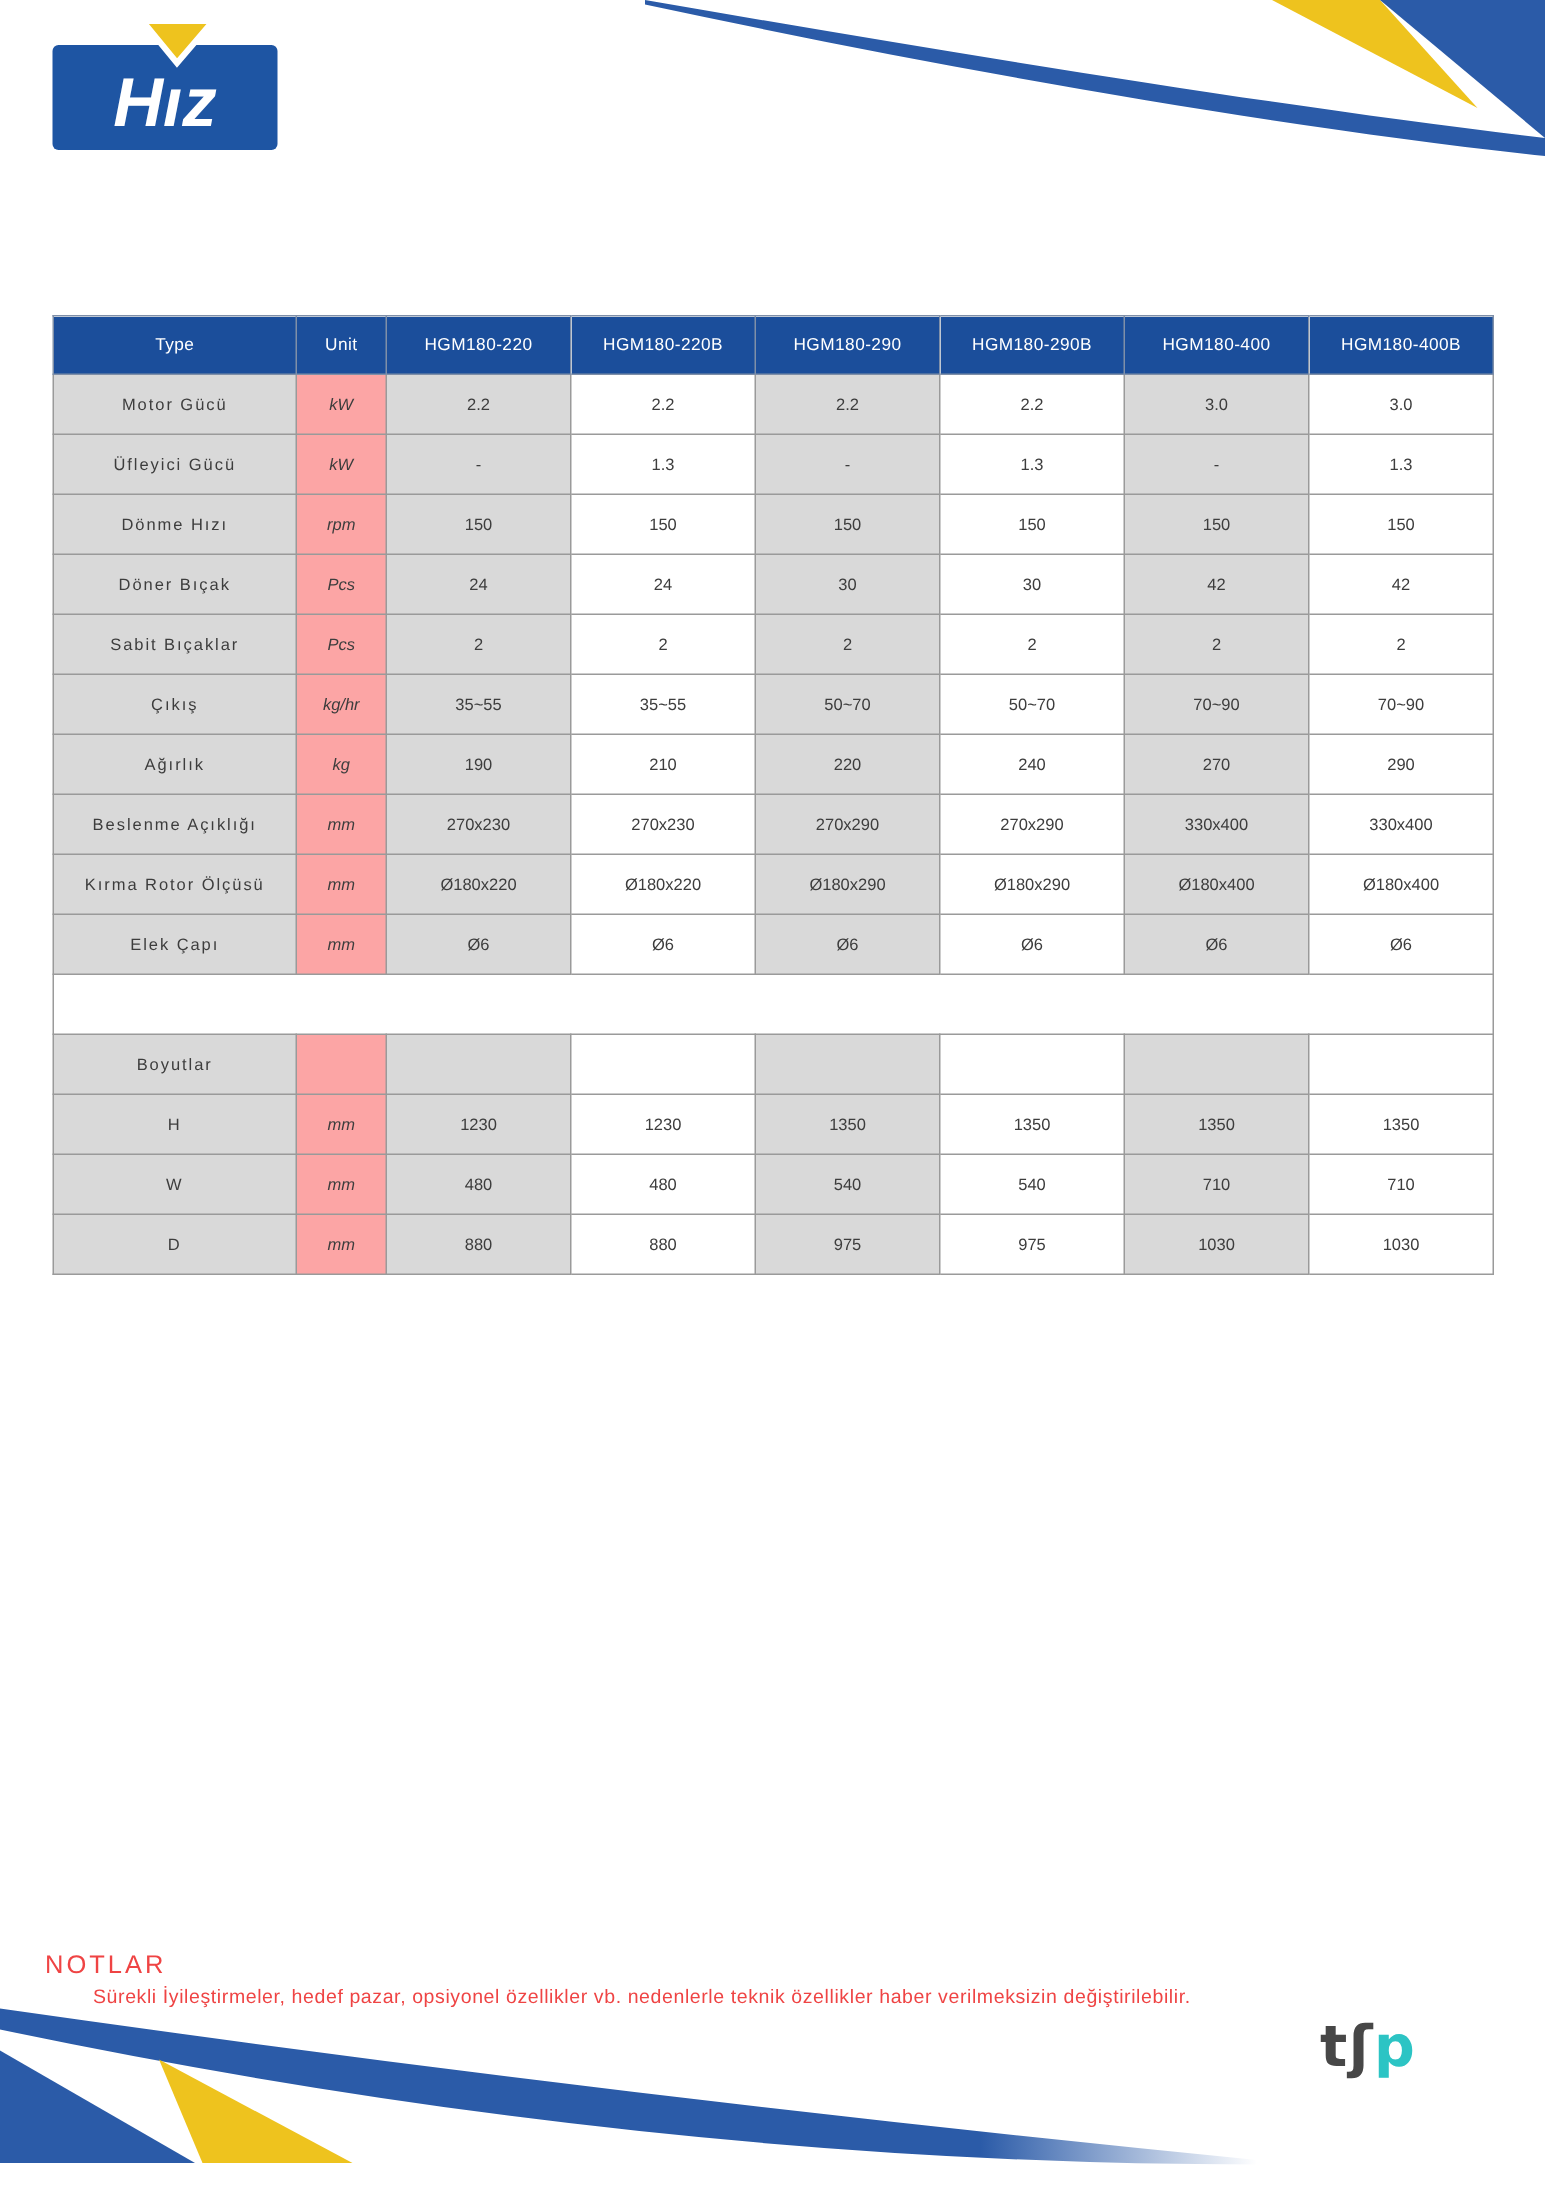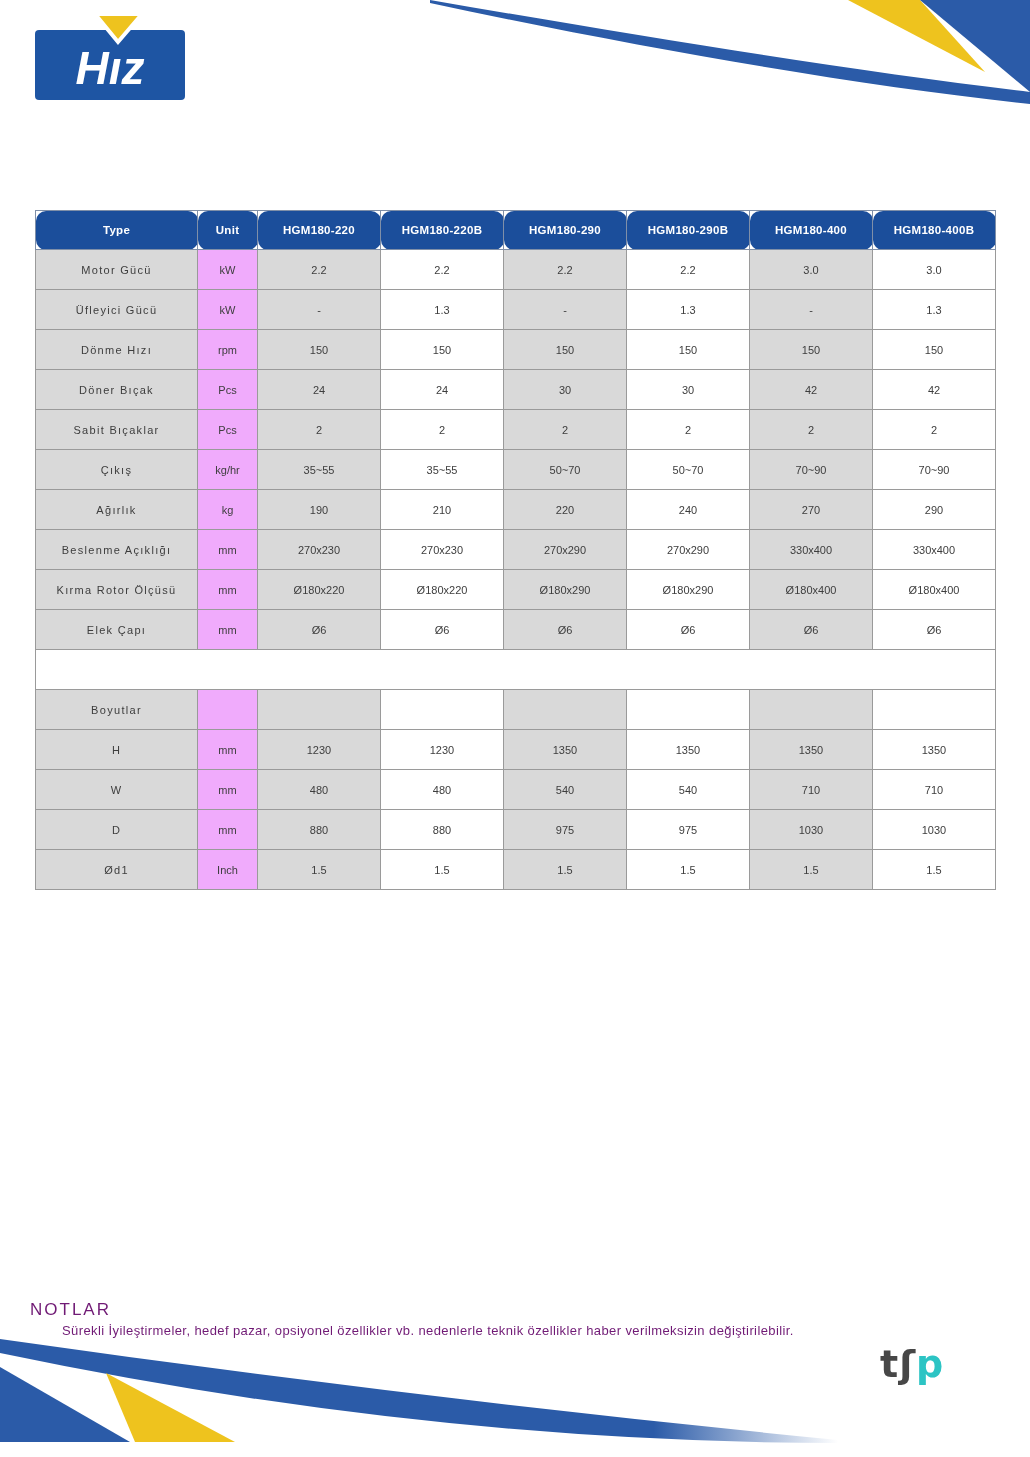--- a/index.html
+++ b/index.html
@@ -19,30 +19,30 @@
   table.spec{
     position:absolute;left:35px;top:210px;width:960px;
     border-collapse:collapse;table-layout:fixed;
   }
   table.spec td, table.spec th{
     border:1px solid #9a9a9a;
     font-size:11px;color:#3d3d3d;text-align:center;vertical-align:middle;
     padding:0;height:39px;overflow:hidden;white-space:nowrap;
   }
   table.spec thead th{
-    background:var(--header-blue,#1b4e9b);color:#fff;font-weight:bold;
-    font-size:11.5px;height:38px;letter-spacing:.3px;border-color:#7f8fa8;border-radius:10px;
+    background:var(--header-blue,#1b4e9b);color:#fff;font-weight:normal;
+    font-size:11.5px;height:38px;letter-spacing:.3px;border-color:#7f8fa8;
   }
   td.lbl{background:var(--cell-gray,#d9d9d9);letter-spacing:1.3px;}
-  td.unit{background:#f0abfc;font-size:10.5px;}
+  td.unit{background:#fca5a5;font-size:10.5px;font-style:italic;}
   td.shade{background:var(--cell-gray,#d9d9d9);}
   td.plain{background:#fff;}
   td.spacer-cell{background:#fff;height:42px;}
   
-  .notes{position:absolute;left:30px;top:1300px;color:#701a75;}
+  .notes{position:absolute;left:30px;top:1300px;color:#ef4444;}
   .notes-title{font-size:17px;letter-spacing:2px;font-weight:400;}
   .notes-body{font-size:13px;margin-top:3px;letter-spacing:.4px;margin-left:32px;}
   
   .tsp-logo{
     position:absolute;left:880px;top:1334px;font-size:38px;font-weight:600;
     letter-spacing:1px;line-height:60px;font-family:"DejaVu Sans",sans-serif;
   }
   .tsp-dark{color:var(--tsp-gray,#474747);}
   .tsp-teal{color:var(--tsp-teal,#2cc4c4);}
 </style>
@@ -222,30 +222,20 @@
         </tr>
         <tr>
           <td class="lbl">D</td>
           <td class="unit">mm</td>
           <td class="shade">880</td>
           <td class="plain">880</td>
           <td class="shade">975</td>
           <td class="plain">975</td>
           <td class="shade">1030</td>
           <td class="plain">1030</td>
-        </tr>
-        <tr>
-          <td class="lbl">Ød1</td>
-          <td class="unit">Inch</td>
-          <td class="shade">1.5</td>
-          <td class="plain">1.5</td>
-          <td class="shade">1.5</td>
-          <td class="plain">1.5</td>
-          <td class="shade">1.5</td>
-          <td class="plain">1.5</td>
         </tr>
       </tbody>
   </table>
 
   <div class="notes">
     <div class="notes-title">NOTLAR</div>
     <div class="notes-body">Sürekli İyileştirmeler, hedef pazar, opsiyonel özellikler vb. nedenlerle teknik  özellikler haber verilmeksizin değiştirilebilir.</div>
   </div>
 
   <div class="tsp-logo"><span class="tsp-dark">t</span><span class="tsp-dark">ʃ</span><span class="tsp-teal">p</span></div>

